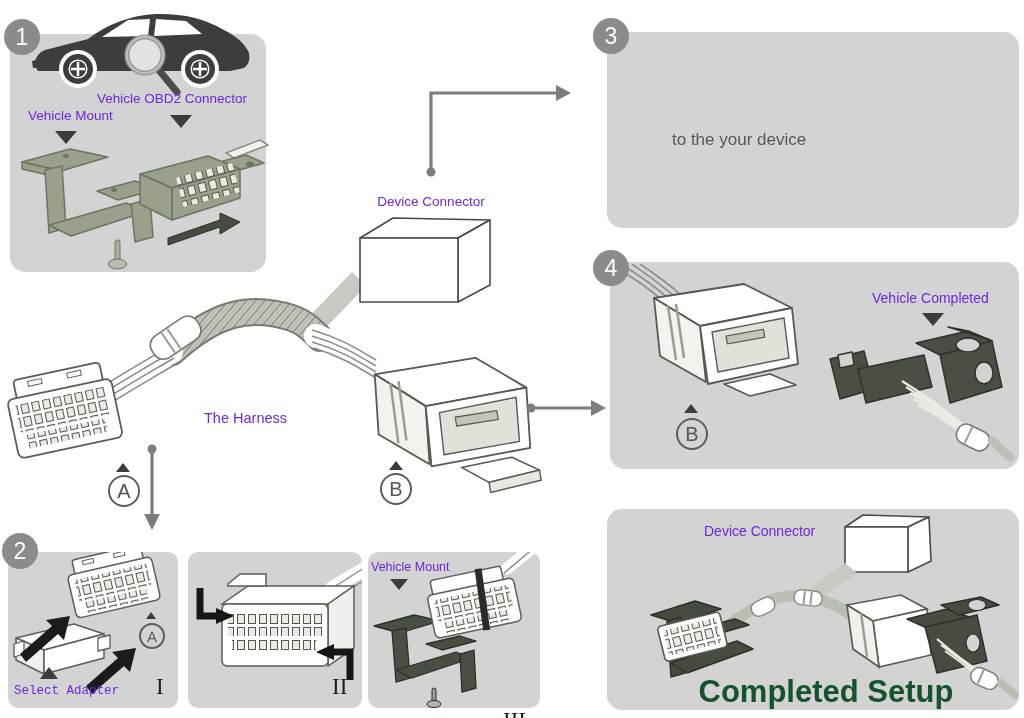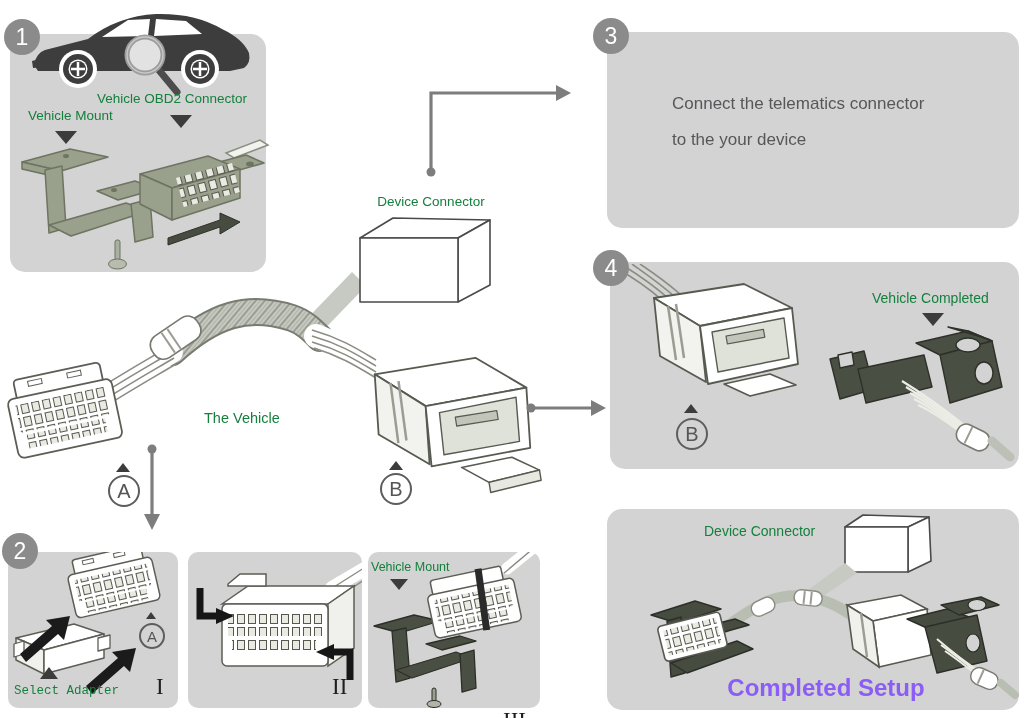--- a/index.html
+++ b/index.html
@@ -2,24 +2,24 @@
 <html><head>
 <meta charset="utf-8">
 <style>
   html,body{margin:0;padding:0;background:#ffffff;}
   #stage{position:relative;width:1024px;height:718px;background:#ffffff;overflow:hidden;
          font-family:"Liberation Sans", sans-serif;color:#4a4a4a;}
   .panel{position:absolute;background:#d3d3d3;border-radius:15px;}
   .badge{position:absolute;width:36px;height:36px;border-radius:50%;background:#8b8b8b;
          color:#fff;display:flex;align-items:center;justify-content:center;
          font-size:23px;z-index:6;}
-  .lbl{position:absolute;white-space:nowrap;color:#15803d;font-size:13.5px;z-index:5;}
+  .lbl{position:absolute;white-space:nowrap;color:#6d28d9;font-size:13.5px;z-index:5;}
   .lbl-sm{font-size:12.5px;}
   .step-text{position:absolute;font-size:17px;color:#57575a;white-space:nowrap;z-index:5;}
-  .title-big{position:absolute;font-size:24px;font-weight:bold;color:#8b5cf6;
+  .title-big{position:absolute;font-size:31px;font-weight:bold;color:#14532d;
              text-align:center;z-index:5;}
   .tri-down{position:absolute;width:0;height:0;border-left:11px solid transparent;
             border-right:11px solid transparent;border-top:13px solid #3c3c3c;z-index:5;}
   .tri-up{position:absolute;width:0;height:0;border-left:7px solid transparent;
           border-right:7px solid transparent;border-bottom:9px solid #3c3c3c;z-index:5;}
   .marker{position:absolute;width:28px;height:28px;border:2px solid #5d5d5d;border-radius:50%;
           color:#555;display:flex;align-items:center;justify-content:center;
           font-size:20px;z-index:5;background:transparent;}
   .marker-sm{width:22px;height:22px;font-size:15px;border-width:2px;}
   .numeral{position:absolute;font-family:"Liberation Serif", serif;font-size:23px;
@@ -179,21 +179,20 @@
       <polygon points="62,66 162,44 168,104 70,126" fill="#ffffff" stroke="#565a50" stroke-width="1.8"></polygon>
       <polygon points="76,72 152,54 157,98 82,114" fill="#dfe2d8" stroke="#565a50" stroke-width="1.4"></polygon>
       <rect x="92" y="76" width="42" height="9" fill="#c2c6ba" stroke="#565a50" stroke-width="1.2" transform="rotate(-11 92 76)"></rect>
       <polygon points="100,126 150,114 178,126 128,140" fill="#ffffff" stroke="#565a50" stroke-width="1.6"></polygon>
       <polygon points="128,140 178,126 180,136 130,150" fill="#e7e9e1" stroke="#565a50" stroke-width="1.4"></polygon>
       <line x1="26" y1="44" x2="36" y2="104" stroke="#9a9d92" stroke-width="2.5"></line>
       <line x1="34" y1="42" x2="44" y2="101" stroke="#9a9d92" stroke-width="2.5"></line>
     </g>
   </svg>
 
-  <div class="step-text" style="left:672px;top:94px;">Connect the telematics connector</div>
   <div class="step-text" style="left:672px;top:130px;">to the your device</div>
 
   <svg class="art" style="left:612px;top:264px;" width="205" height="135" viewBox="0 0 205 135">
     <g stroke="#8a8d82" stroke-width="1.6" fill="none">
       <path d="M4,4 C22,14 34,22 50,36"></path>
       <path d="M12,2 C28,12 40,20 56,34"></path>
       <path d="M20,0 C34,10 46,18 62,32"></path>
       <path d="M28,0 C40,8 52,16 68,30"></path>
     </g>
     <g stroke-linejoin="round">
@@ -357,21 +356,21 @@
       <rect x="52" y="-2" width="7" height="62" fill="#2a2a2a" transform="rotate(4 52 0)"></rect>
     </g>
   </svg>
 
   <div class="lbl" style="left:97px;top:91px;">Vehicle OBD2 Connector</div>
   <div class="tri-down" style="left:170px;top:115px;"></div>
   <div class="lbl" style="left:28px;top:108px;">Vehicle Mount</div>
   <div class="tri-down" style="left:55px;top:131px;"></div>
 
   <div class="lbl" style="left:366px;top:194px;width:130px;text-align:center;">Device Connector</div>
-  <div class="lbl" style="left:204px;top:410px;font-size:14.5px;">The Vehicle</div>
+  <div class="lbl" style="left:204px;top:410px;font-size:14.5px;">The Harness</div>
   <div class="tri-up" style="left:116px;top:463px;"></div>
   <div class="marker" style="left:108px;top:475px;">A</div>
   <div class="tri-up" style="left:389px;top:461px;"></div>
   <div class="marker" style="left:380px;top:473px;">B</div>
 
   <div class="lbl" style="left:872px;top:290px;font-size:14px;">Vehicle Completed</div>
   <div class="tri-down" style="left:922px;top:313px;"></div>
   <div class="tri-up" style="left:684px;top:404px;"></div>
   <div class="marker" style="left:676px;top:418px;">B</div>
 

